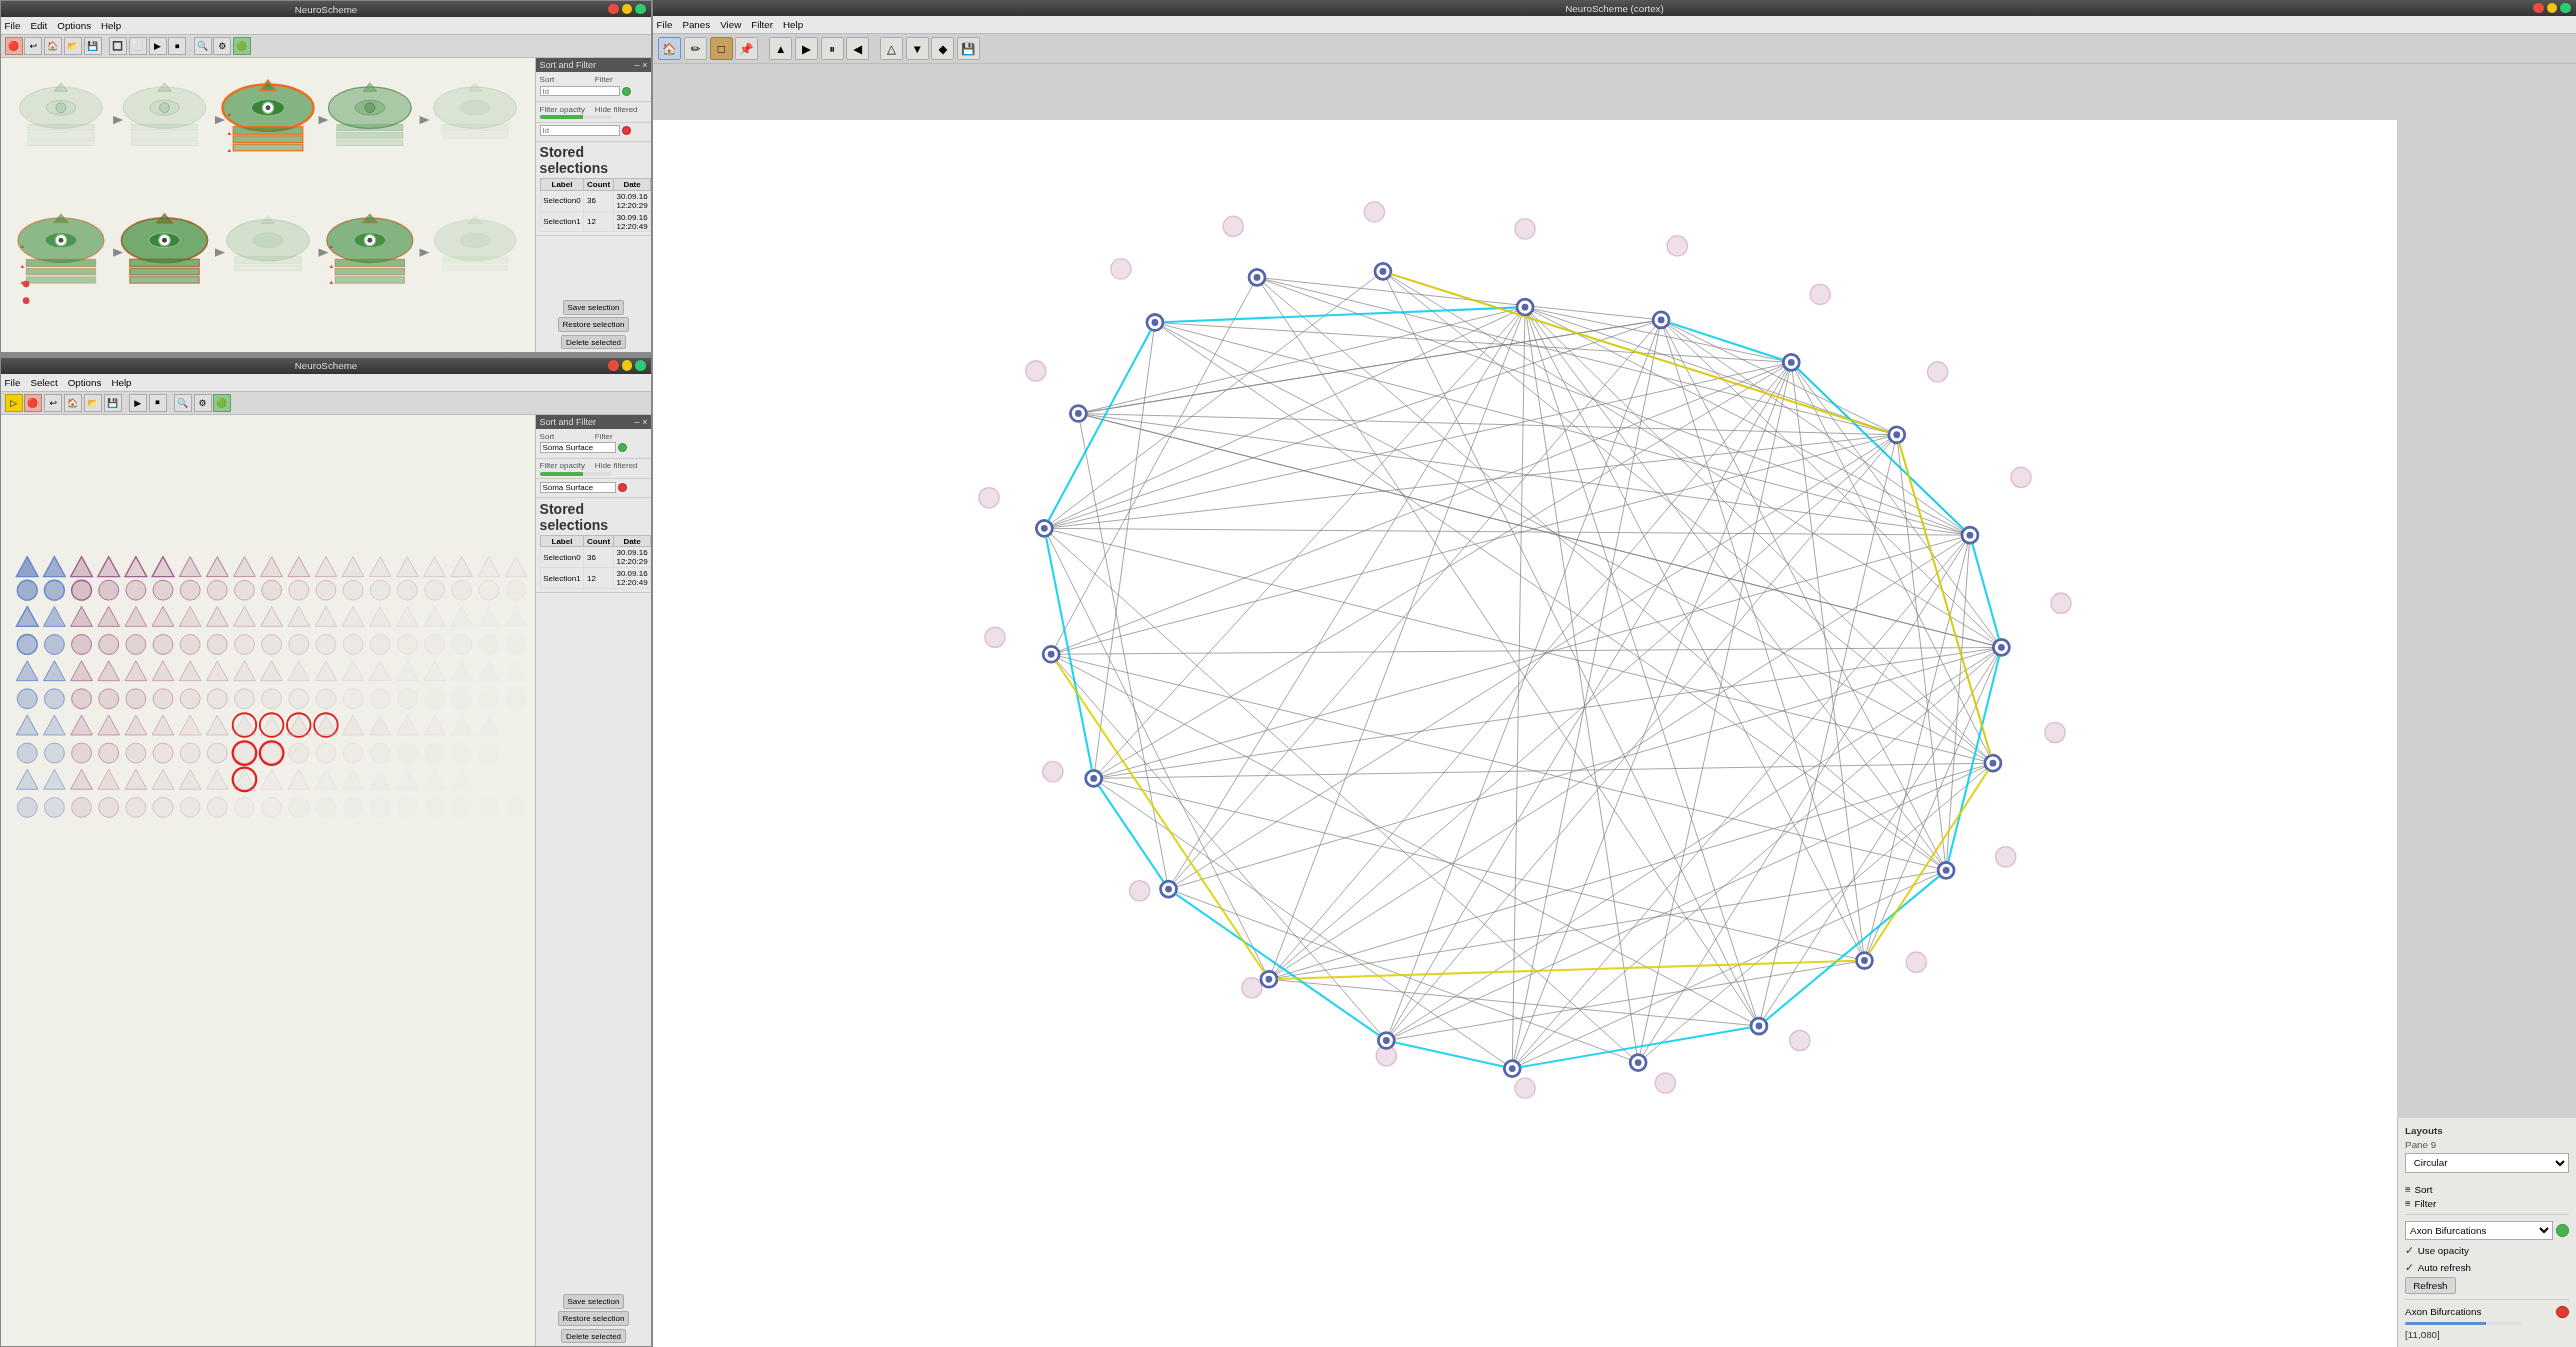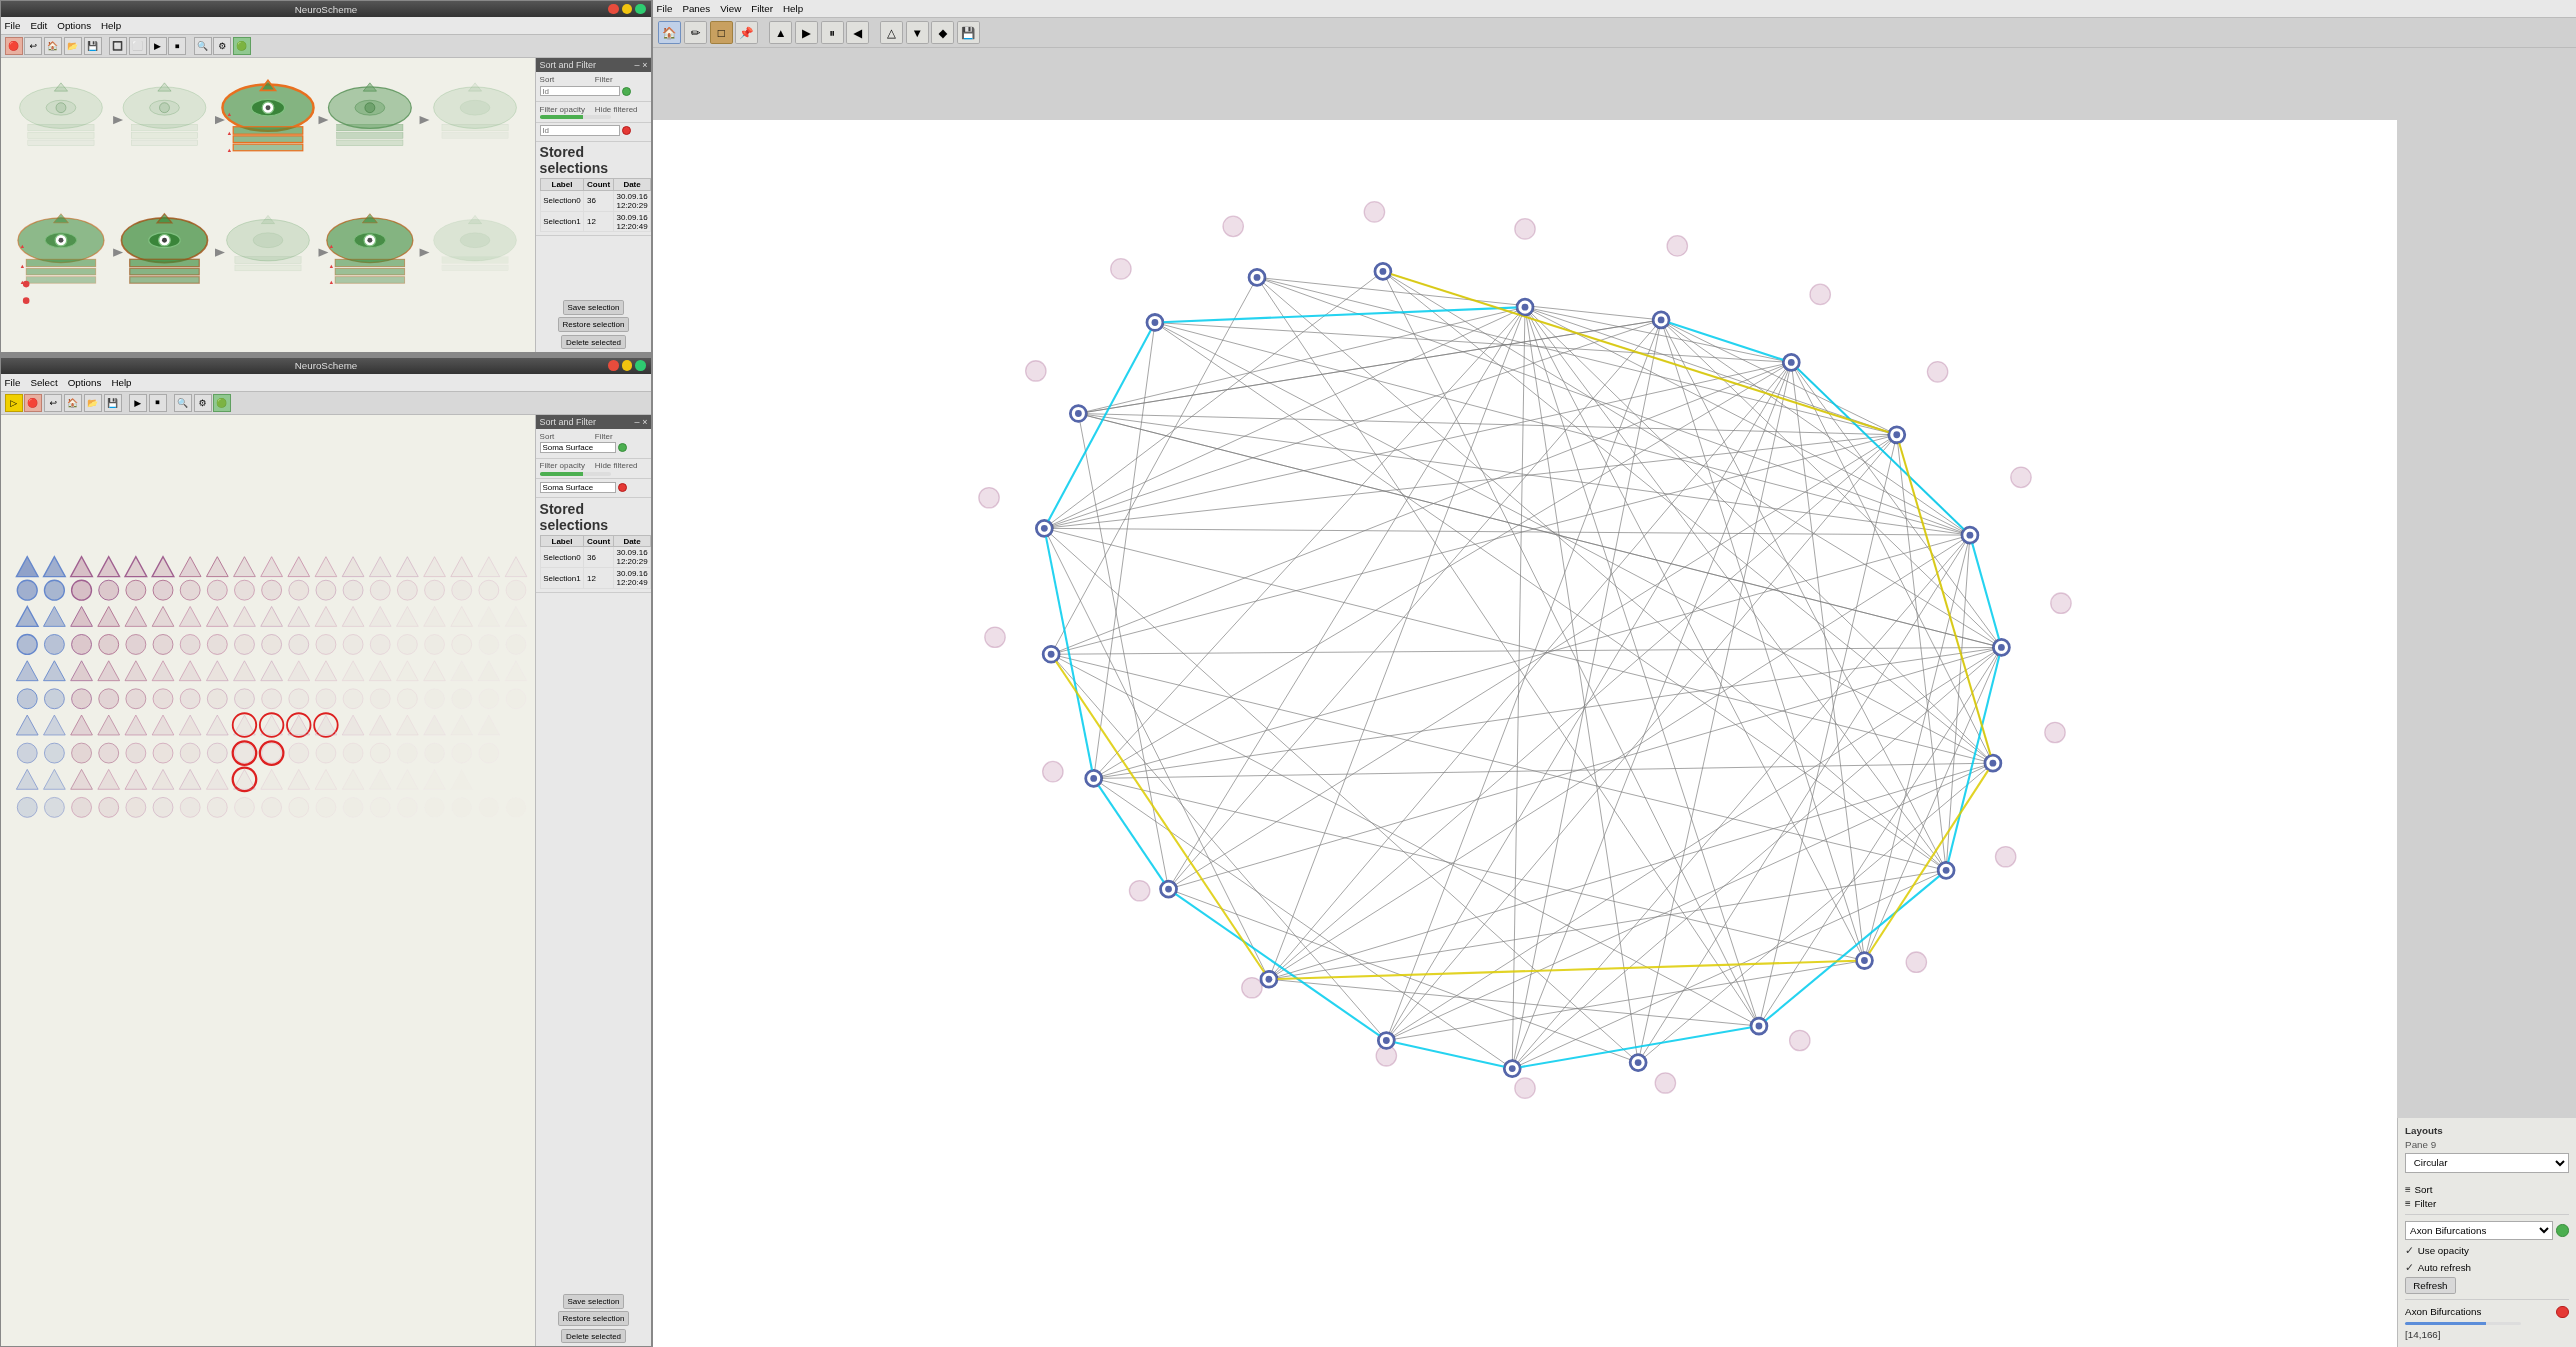--- a/index.html
+++ b/index.html
@@ -946,20 +946,28 @@
             <button class="sf-btn">Restore selection</button>
             <button class="sf-btn">Delete selected</button>
           </div>
         </div>
       </div>
     </div>
   </div>
 
   <div class="right-section">
 
+    <div class="title-bar">
+      <span>NeuroScheme (cortex)</span>
+      <div class="win-controls">
+        <span class="win-btn close"></span>
+        <span class="win-btn min"></span>
+        <span class="win-btn max"></span>
+      </div>
+    </div>
 
     <div class="menu-bar">
       <span>File</span>
       <span>Panes</span>
       <span>View</span>
       <span>Filter</span>
       <span>Help</span>
     </div>
 
     <div class="cortex-toolbar">
@@ -1316,18 +1324,18 @@
 
         <div style="border-top: 0.9px solid #ccc; margin: 5.4px 0;"></div>
 
         <div style="display:flex; align-items:center; gap:3.6px; margin-bottom:3.6px;">
           <span style="flex:1; font-size:9.8px;">Axon Bifurcations</span>
           <span class="red-circle" style="width:12.5px;height:12.5px;"></span>
         </div>
 
         <div class="rs-slider" style="margin-bottom:3.6px;"></div>
 
-        <div class="rs-range-label">[14,166]</div>
+        <div class="rs-range-label">[11,080]</div>
       </div>
     </div>
   </div>
 </div>
 
 
 </body></html>

